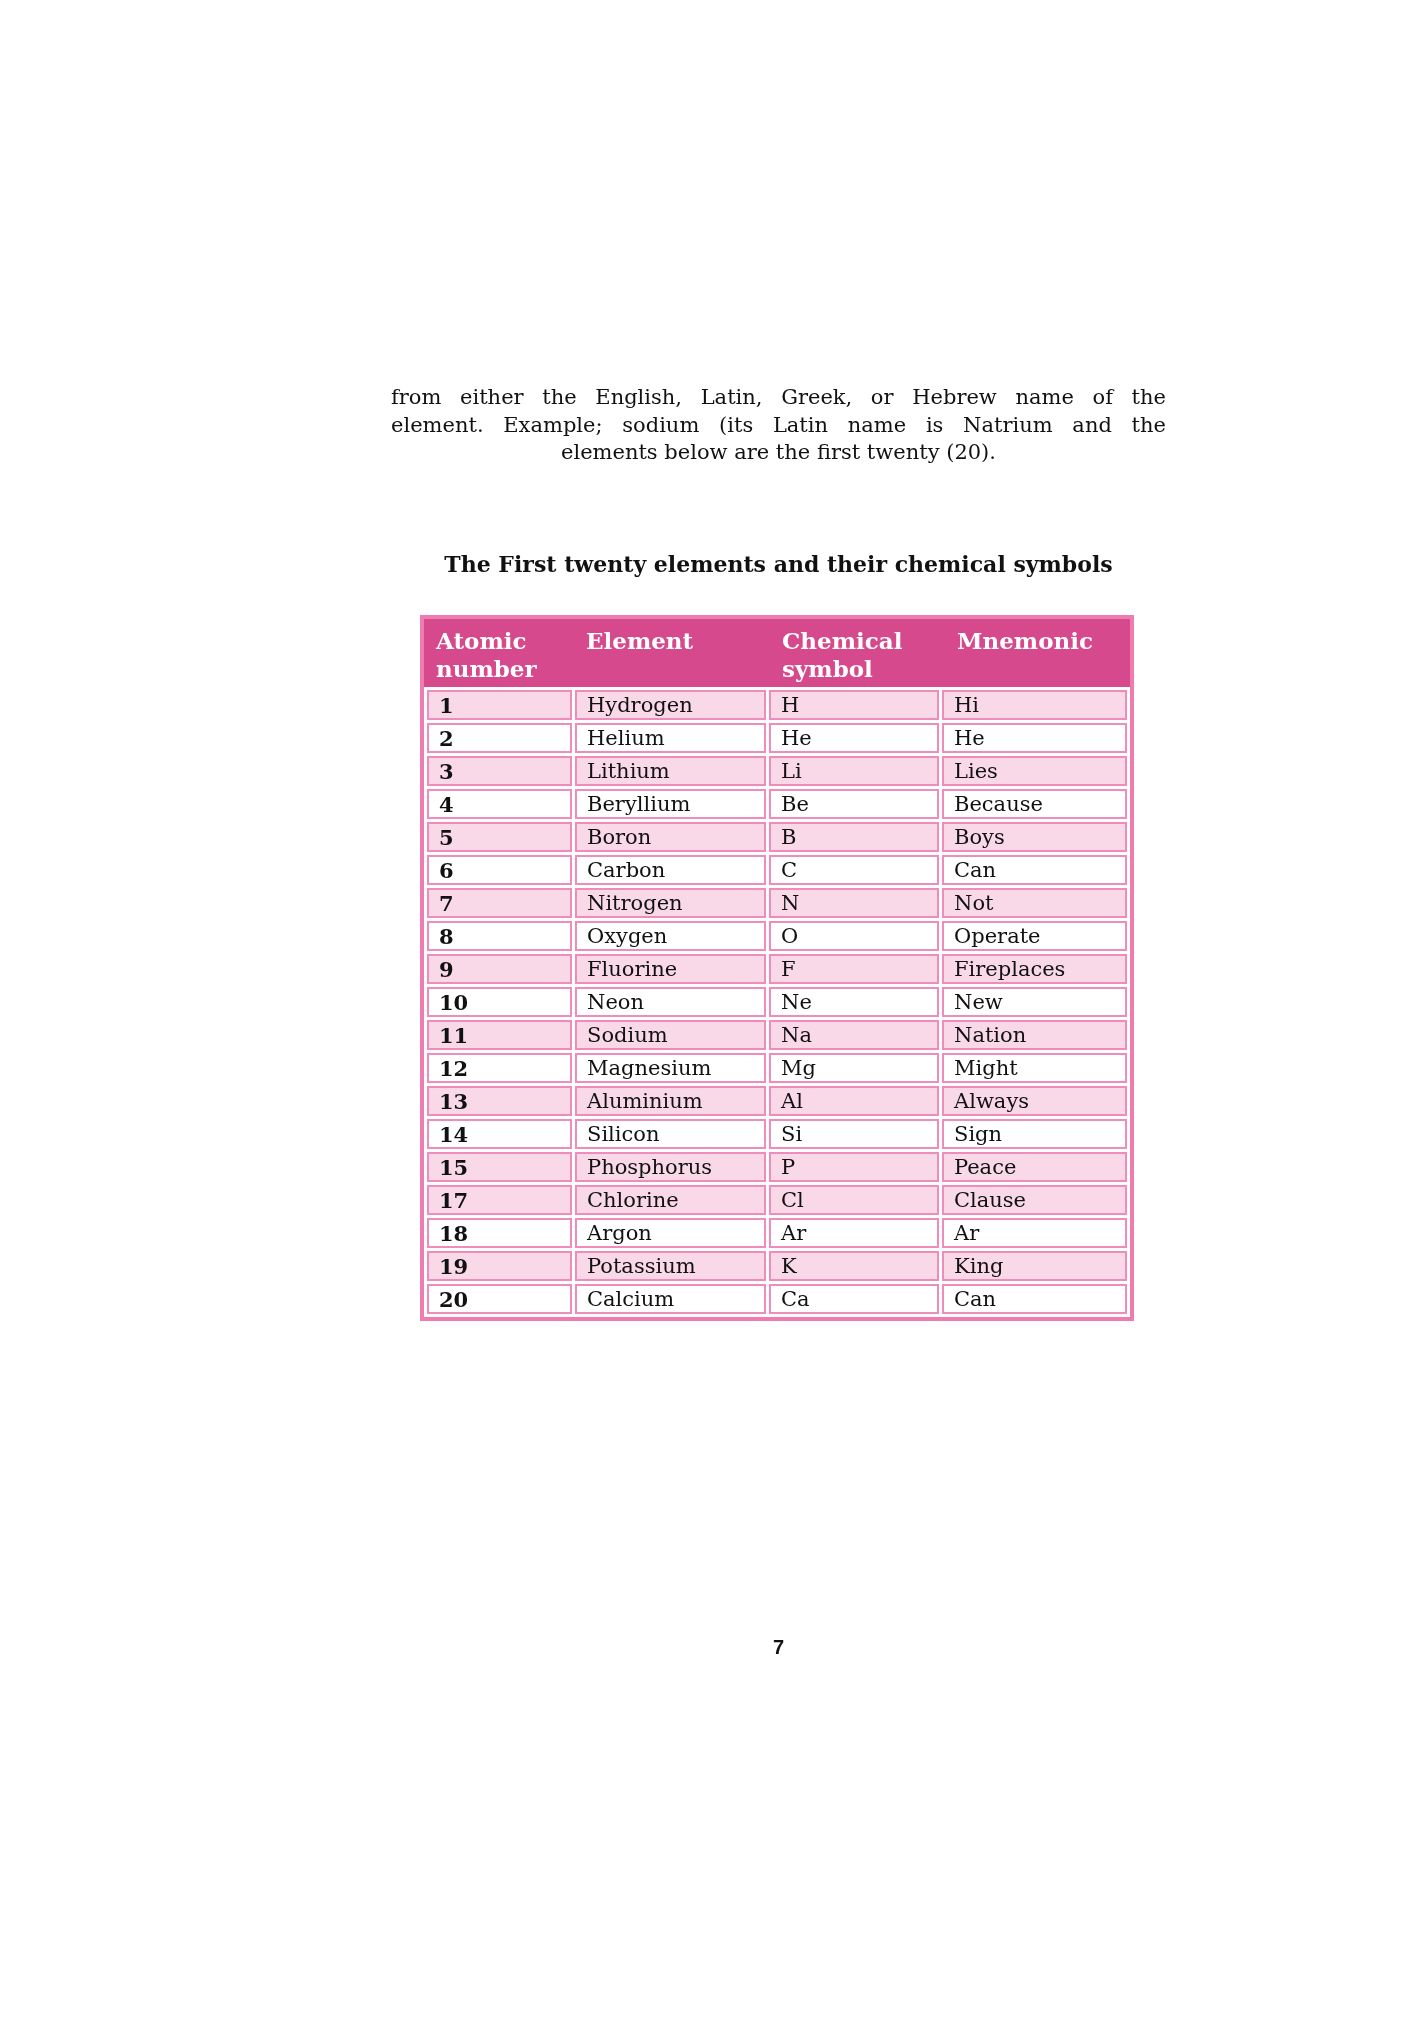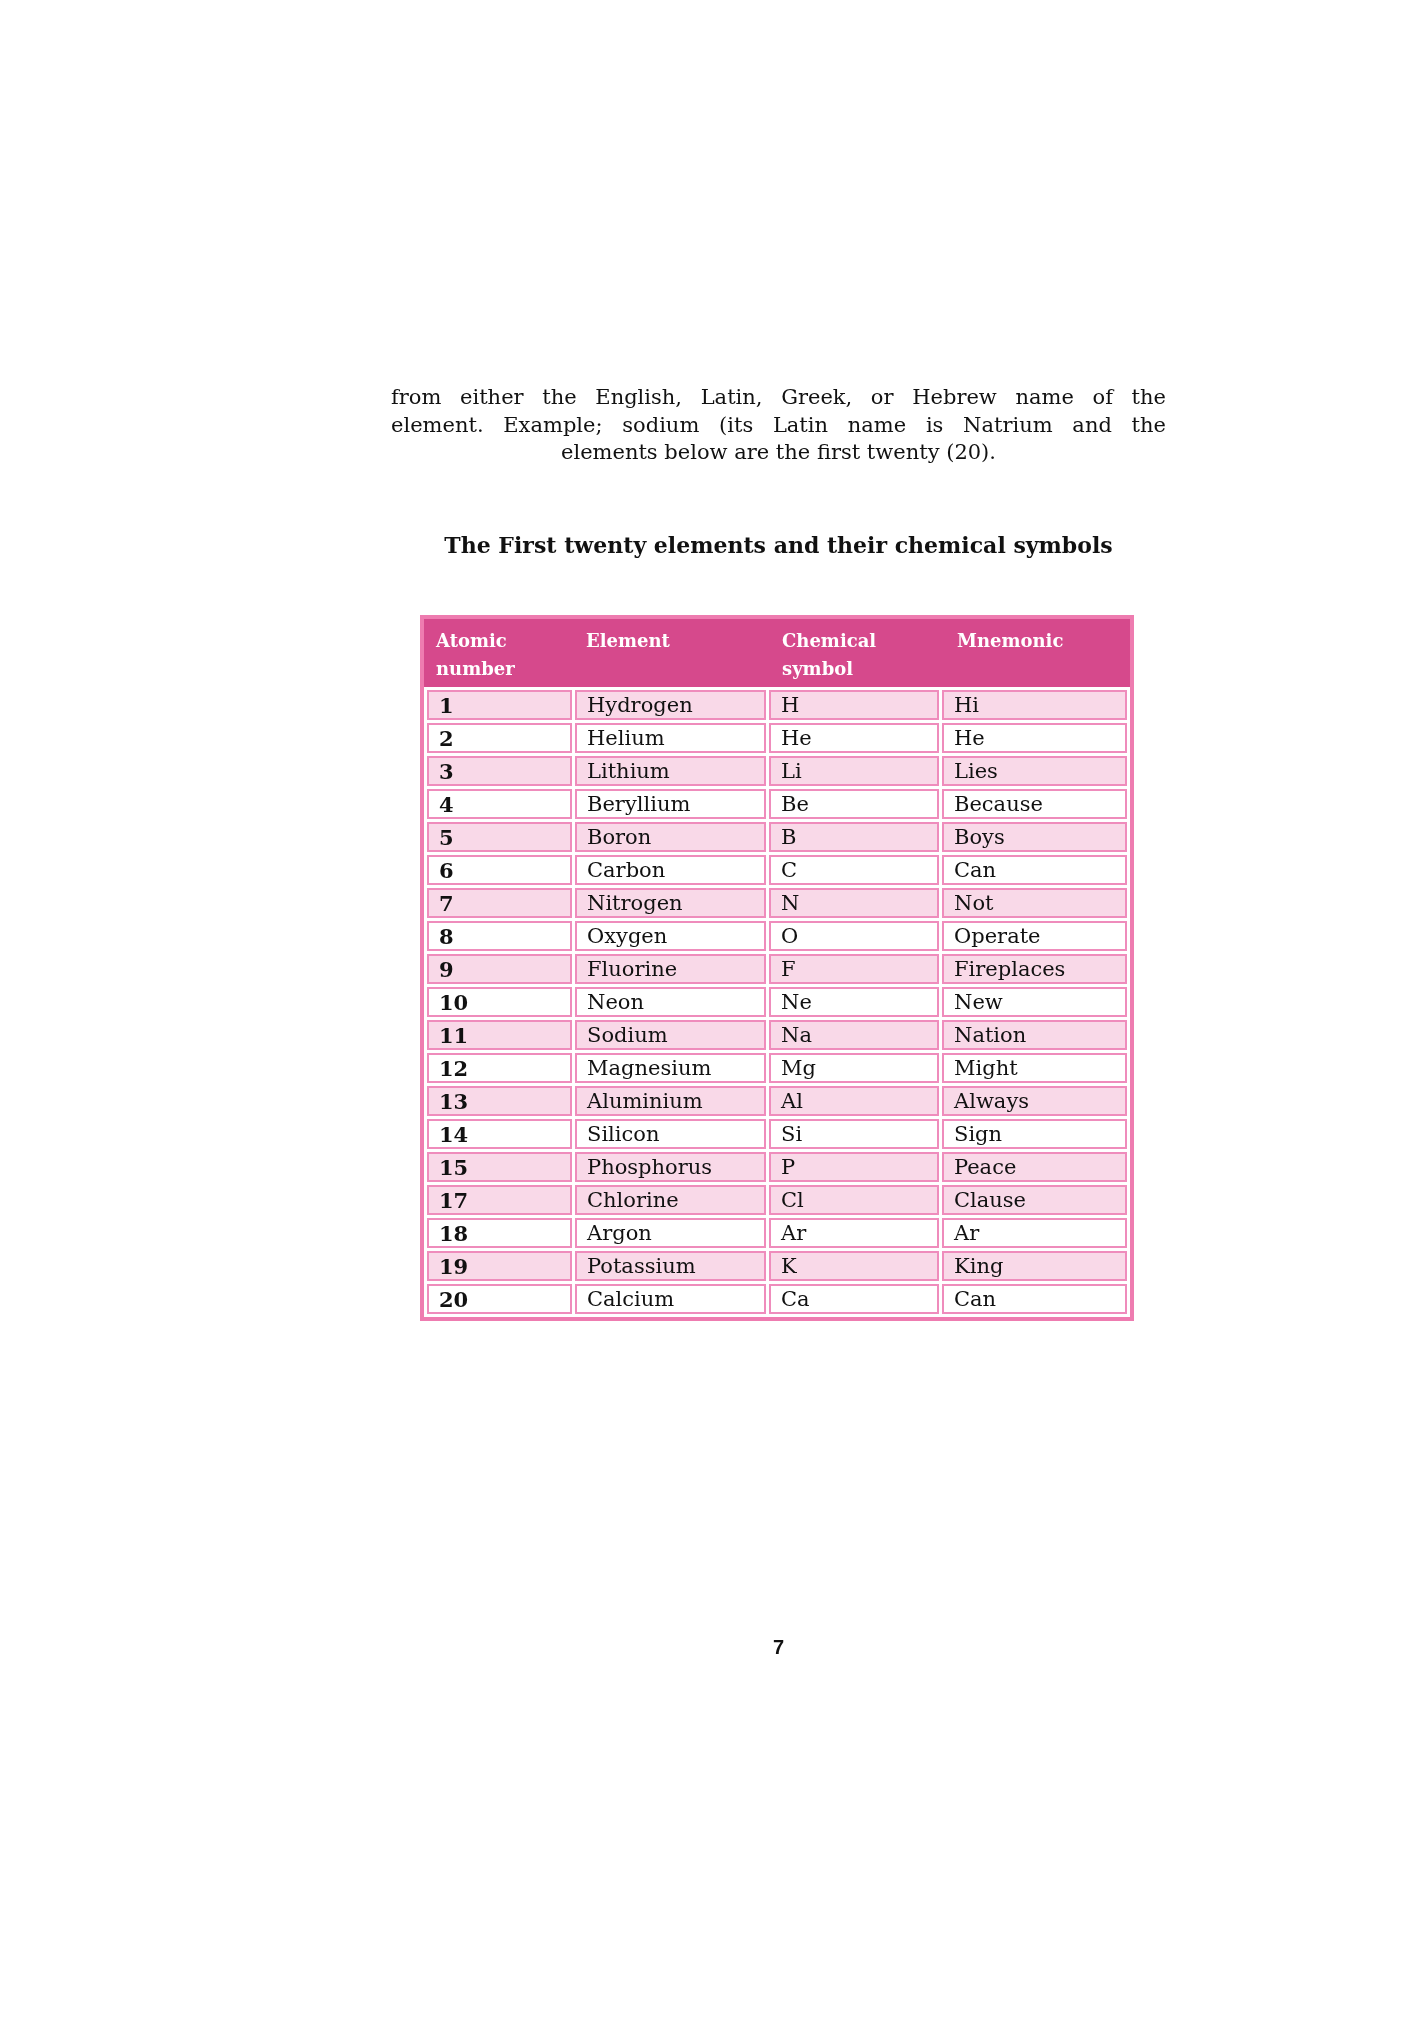--- a/index.html
+++ b/index.html
@@ -29,21 +29,21 @@
     white-space: normal;
   }
   .pline::after { content: ""; display: inline-block; width: 100%; height: 0; }
   .pline.last { text-align: center; }
   .pline.last::after { content: none; }
 
   
   .table-title {
     position: absolute;
     left: 374px;
-    top: 532px;
+    top: 551px;
     width: 775px;
     text-align: center;
     font-weight: bold;
     font-size: 22px;
   }
 
   
   .elements-table {
     position: absolute;
     left: 403px;
@@ -60,21 +60,21 @@
     color: #ffffff;
     font-weight: bold;
     height: 68px;
     box-sizing: border-box;
     padding-top: 8px;
   }
   .hcell {
     padding-left: 12px;
     padding-right: 8px;
     line-height: 28px;
-    font-size: 18px;
+    font-size: 23px;
   }
   .tbody {
     padding: 3px;
     display: flex;
     flex-direction: column;
     gap: 3px;
     background: #ffffff;
   }
   .trow {
     display: grid;

